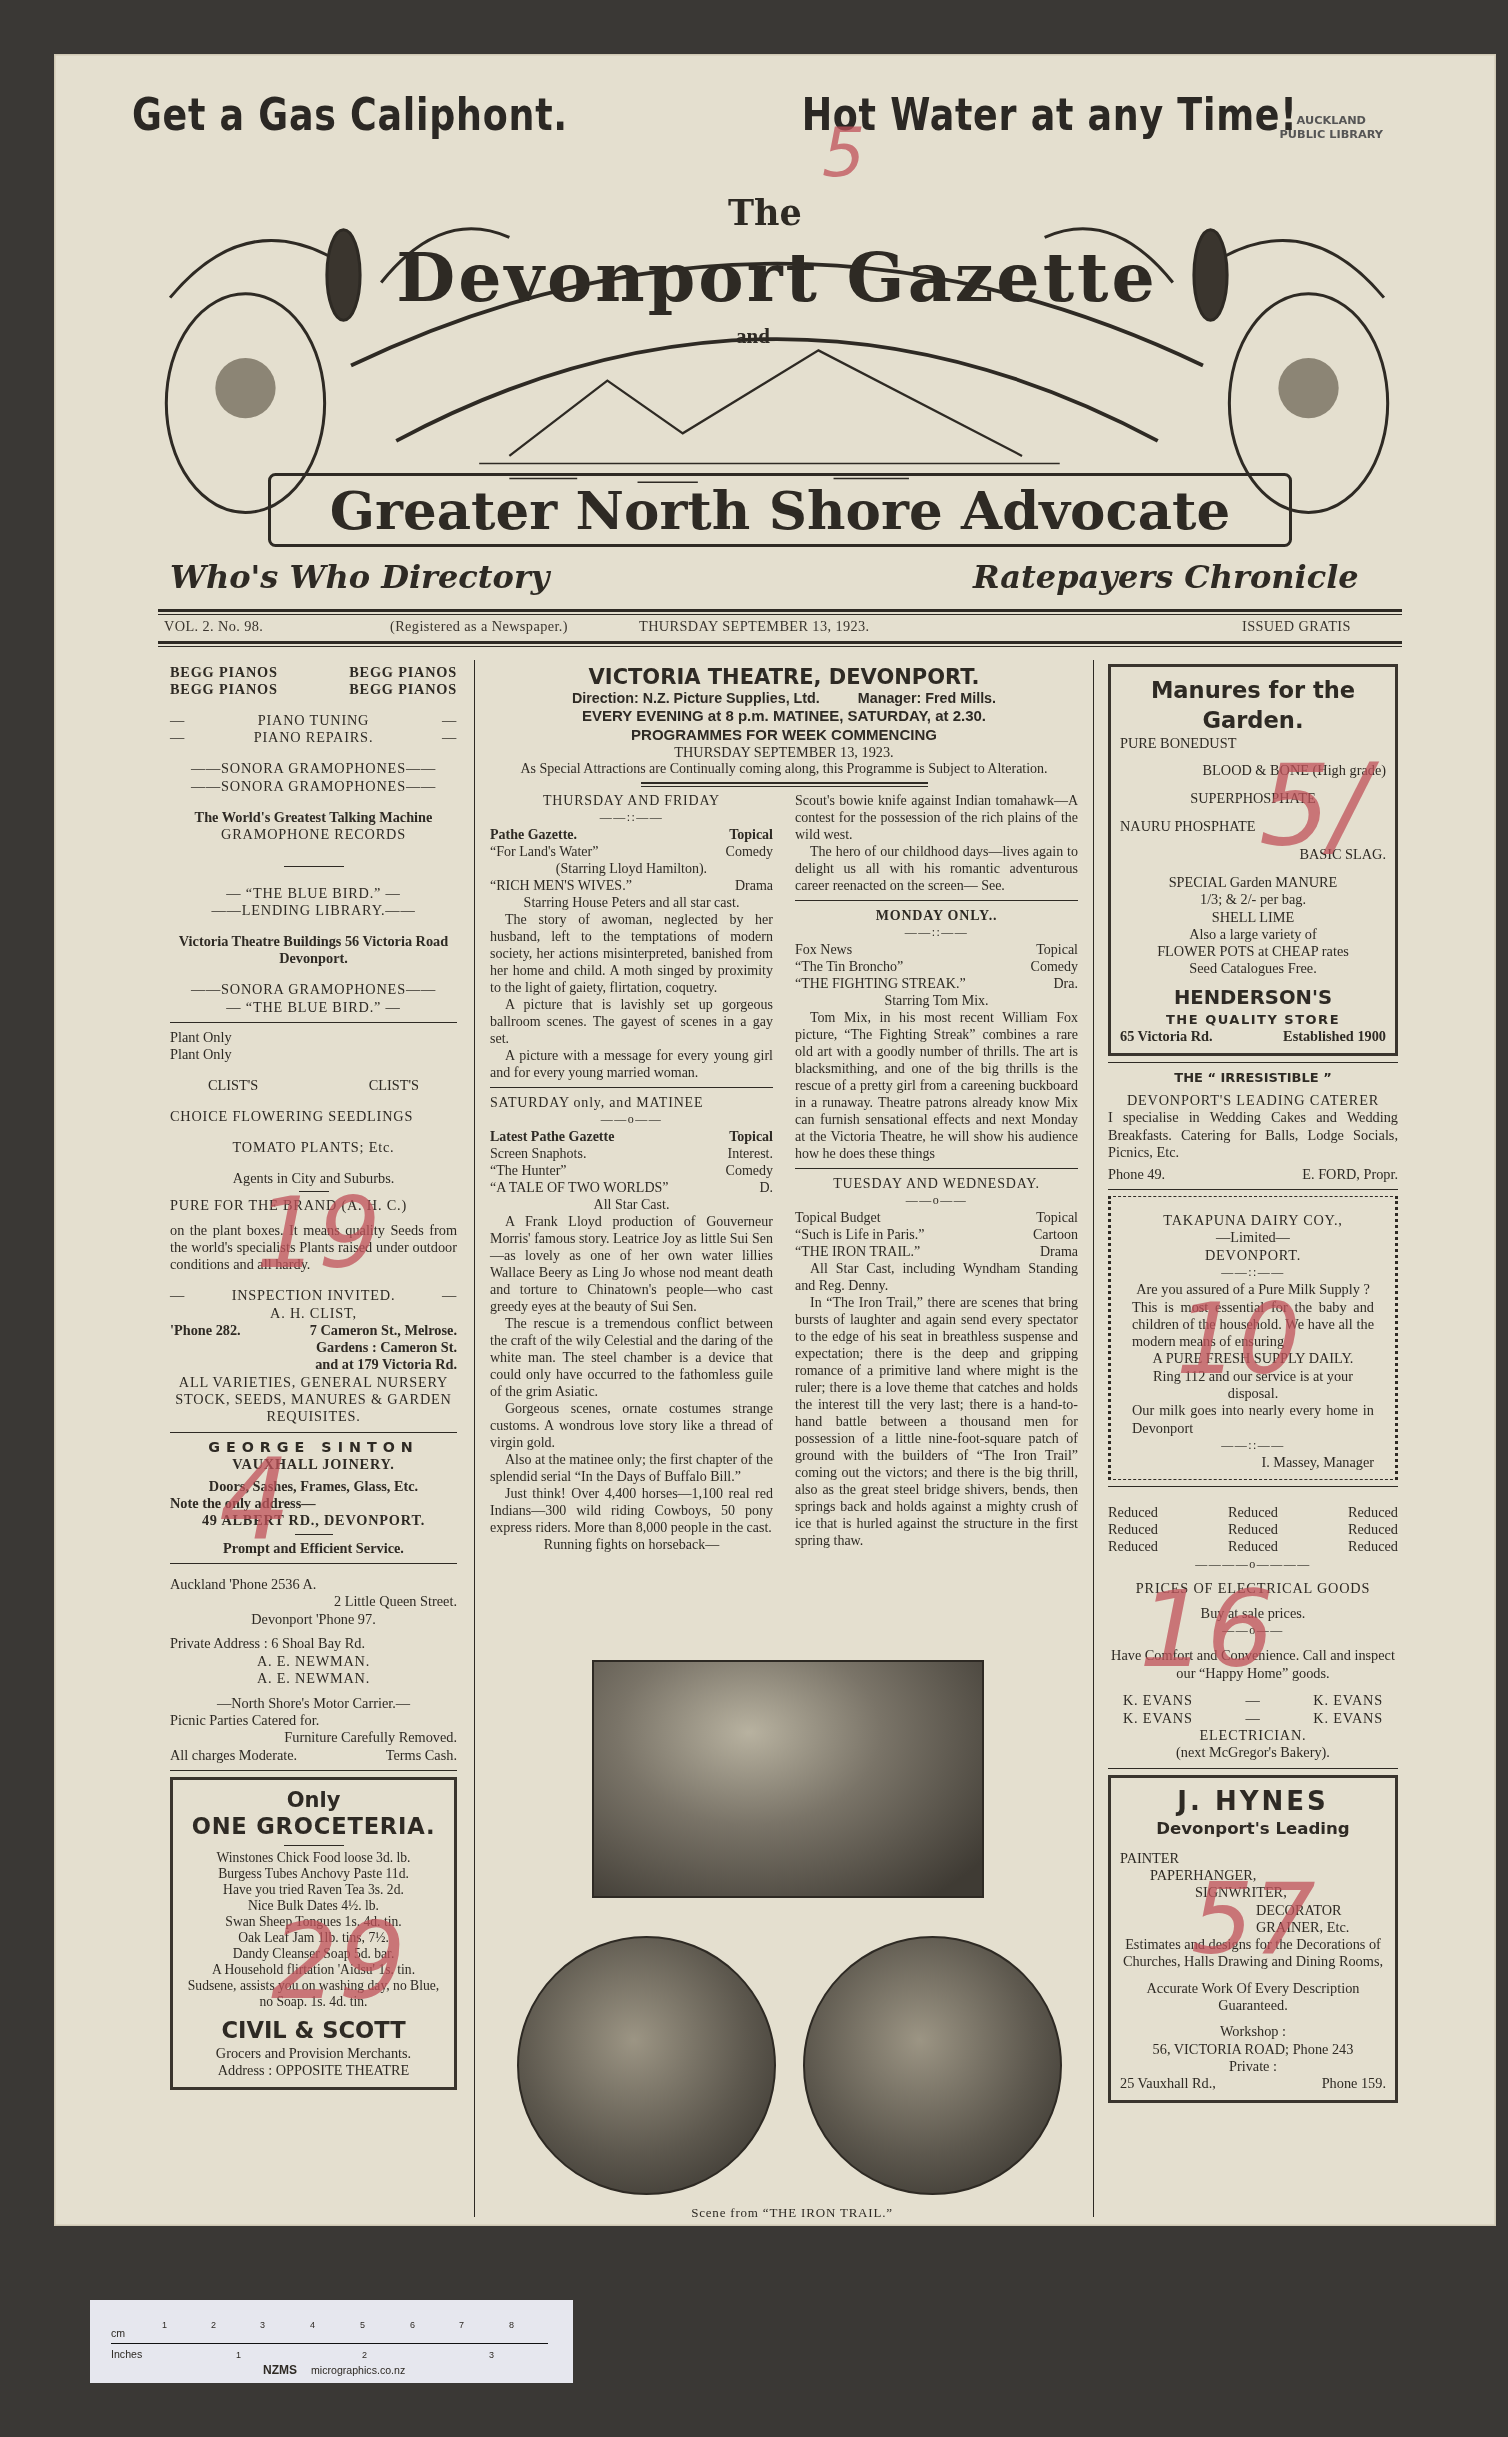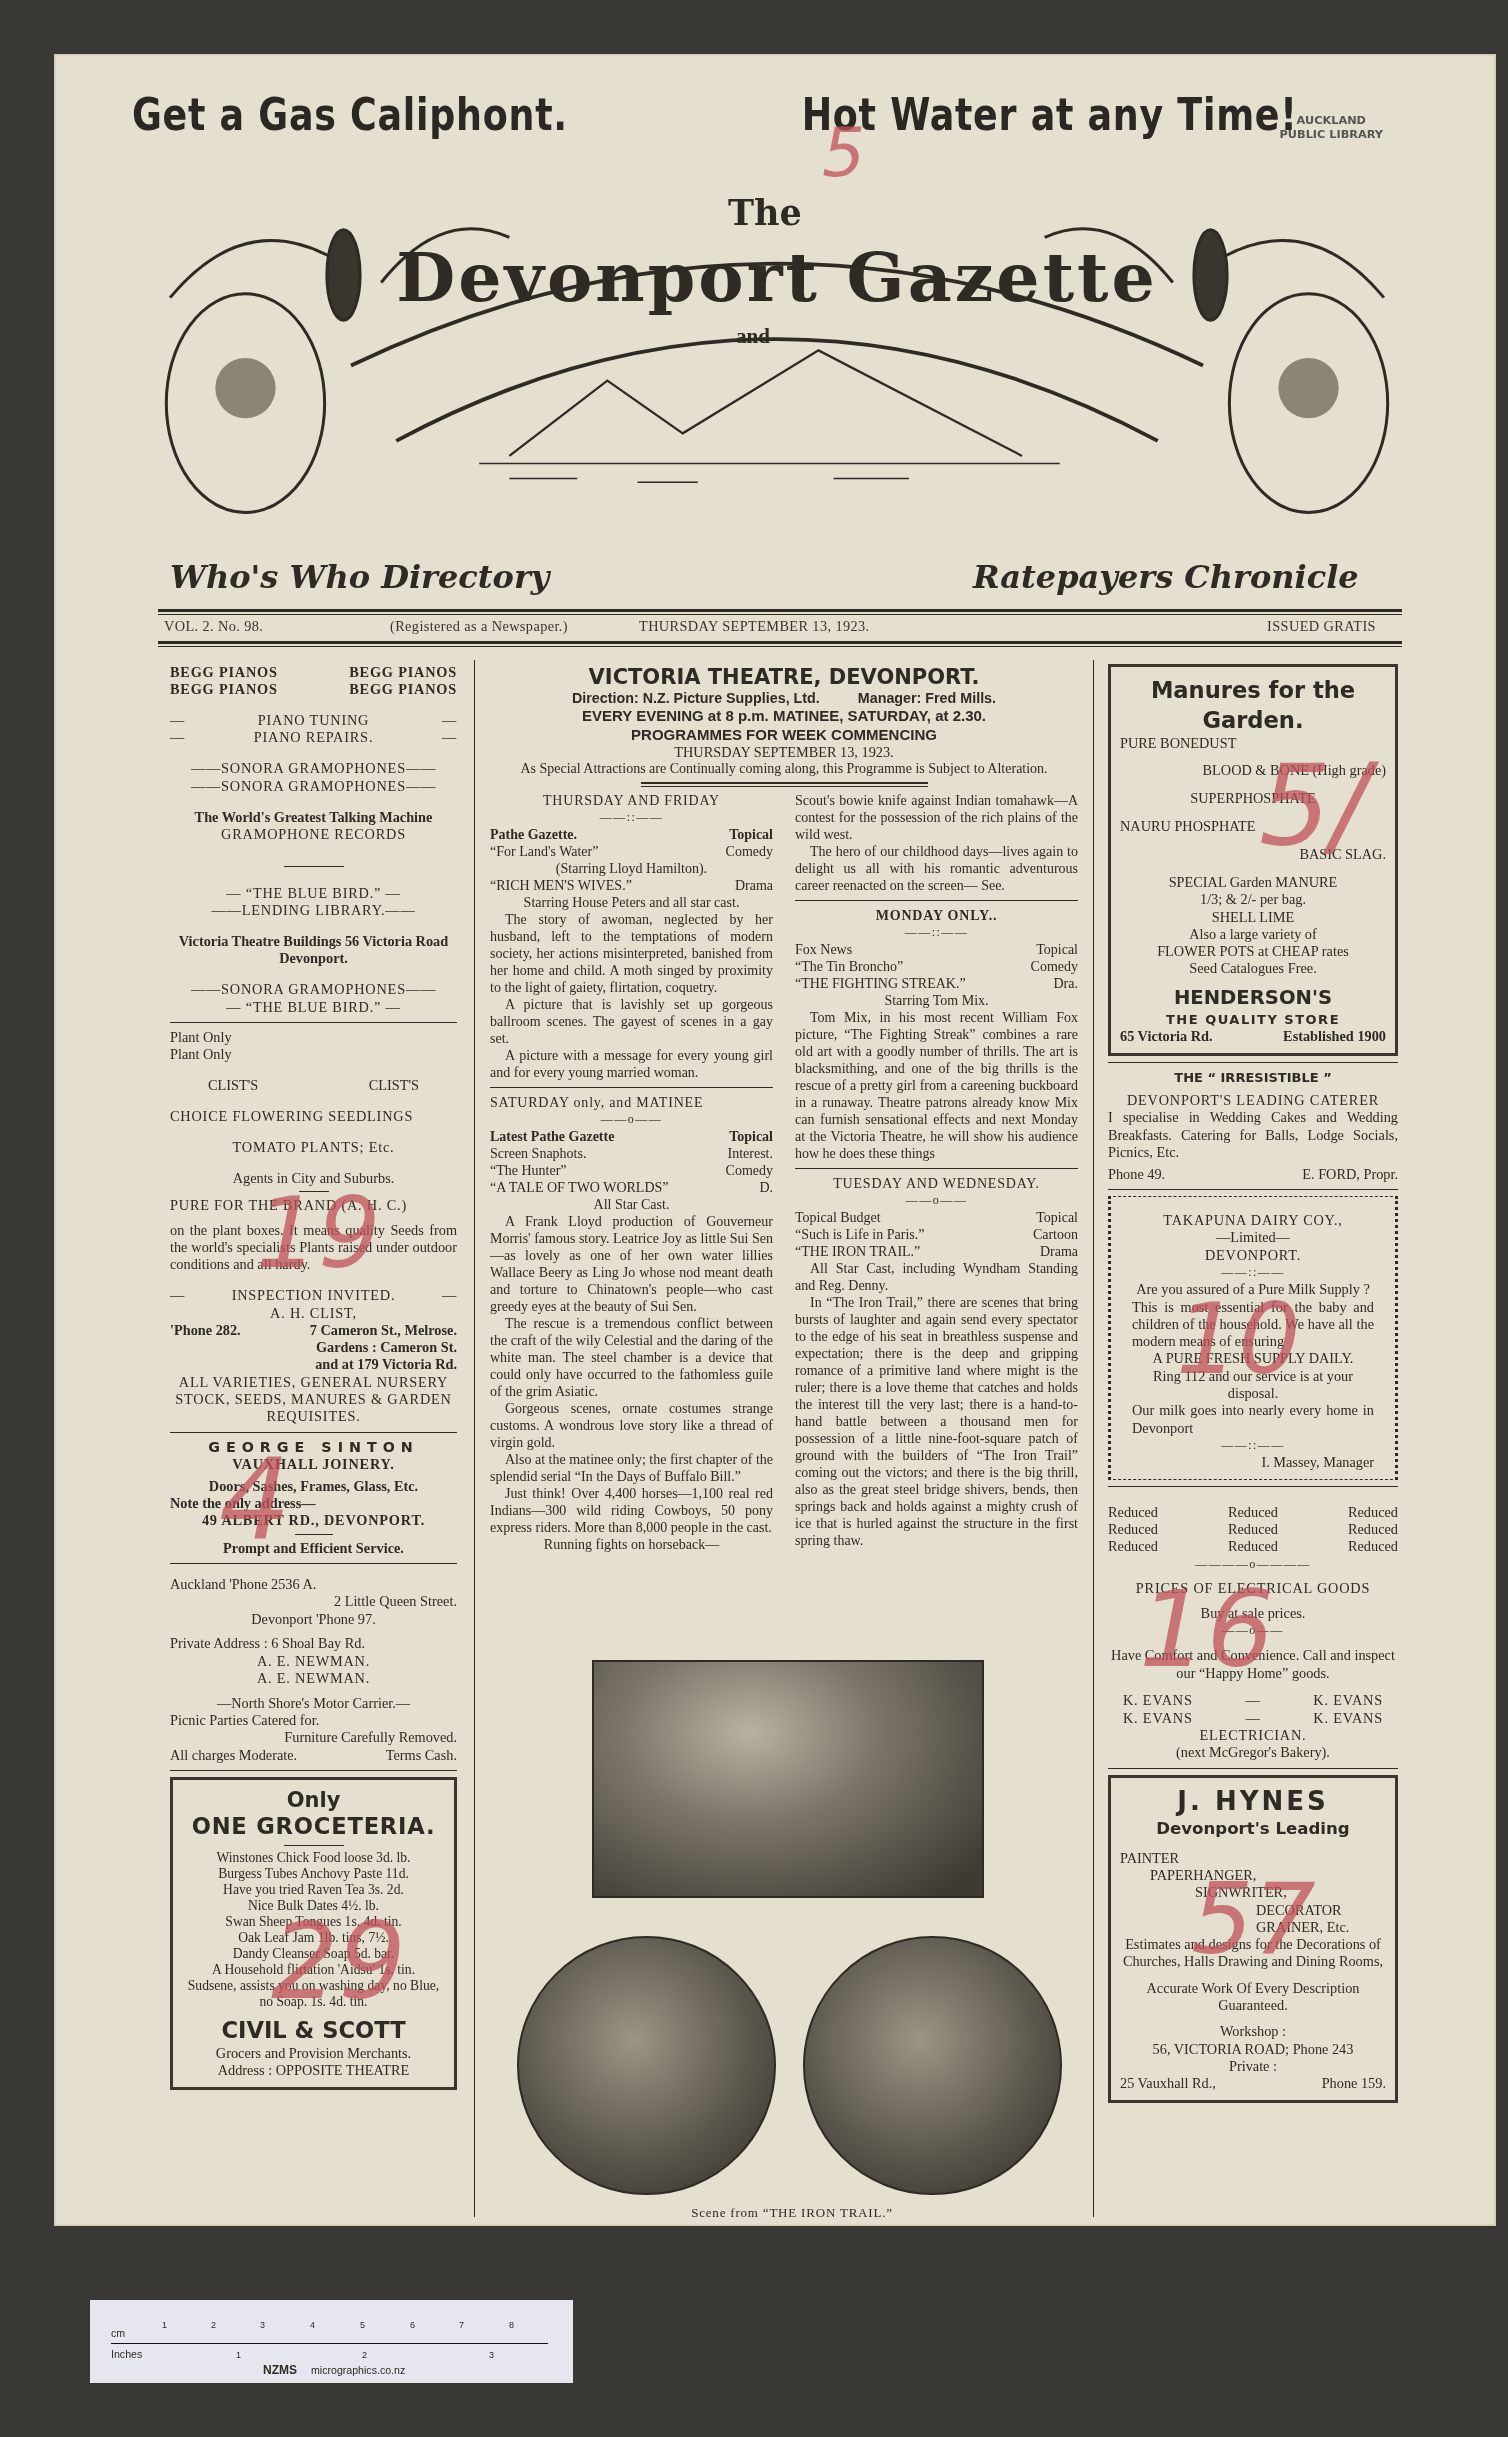--- a/index.html
+++ b/index.html
@@ -89,31 +89,32 @@
       <path d="M430 360 L1200 360" stroke-width="2"></path>
       <path d="M470 380 L560 380 M640 385 L720 385 M900 380 L1000 380" stroke-width="2"></path>
     </g>
 
     <circle cx="120" cy="260" r="40" fill="#8c8575"></circle>
     <circle cx="1530" cy="260" r="40" fill="#8c8575"></circle>
   </svg>
   <div class="mh-the">The</div>
   <div class="mh-title">Devonport Gazette</div>
   <div class="mh-and">and</div>
+  <div class="mh-sub">Greater North Shore Advocate</div>
 </div>
 
 <div class="tagline tag-left">Who's Who Directory</div>
 <div class="tagline tag-right">Ratepayers Chronicle</div>
 
 <div class="rule" style="top:609px;"></div>
 <div class="infobar">
   <span style="width:226px">VOL. 2. No. 98.</span>
   <span style="width:249px">(Registered as a Newspaper.)</span>
   <span style="width:603px">THURSDAY SEPTEMBER 13, 1923.</span>
-  <span style="flex:1;text-align:center">ISSUED GRATIS</span>
+  <span style="flex:1;text-align:left">ISSUED GRATIS</span>
 </div>
 <div class="rule" style="top:641px;"></div>
 
 <div class="vline" style="left:474px"></div>
 <div class="vline" style="left:1093px"></div>
 
 <div class="col col1">
   <div class="row2 b caps">
     <span>BEGG PIANOS</span>
       <span>BEGG PIANOS</span>

